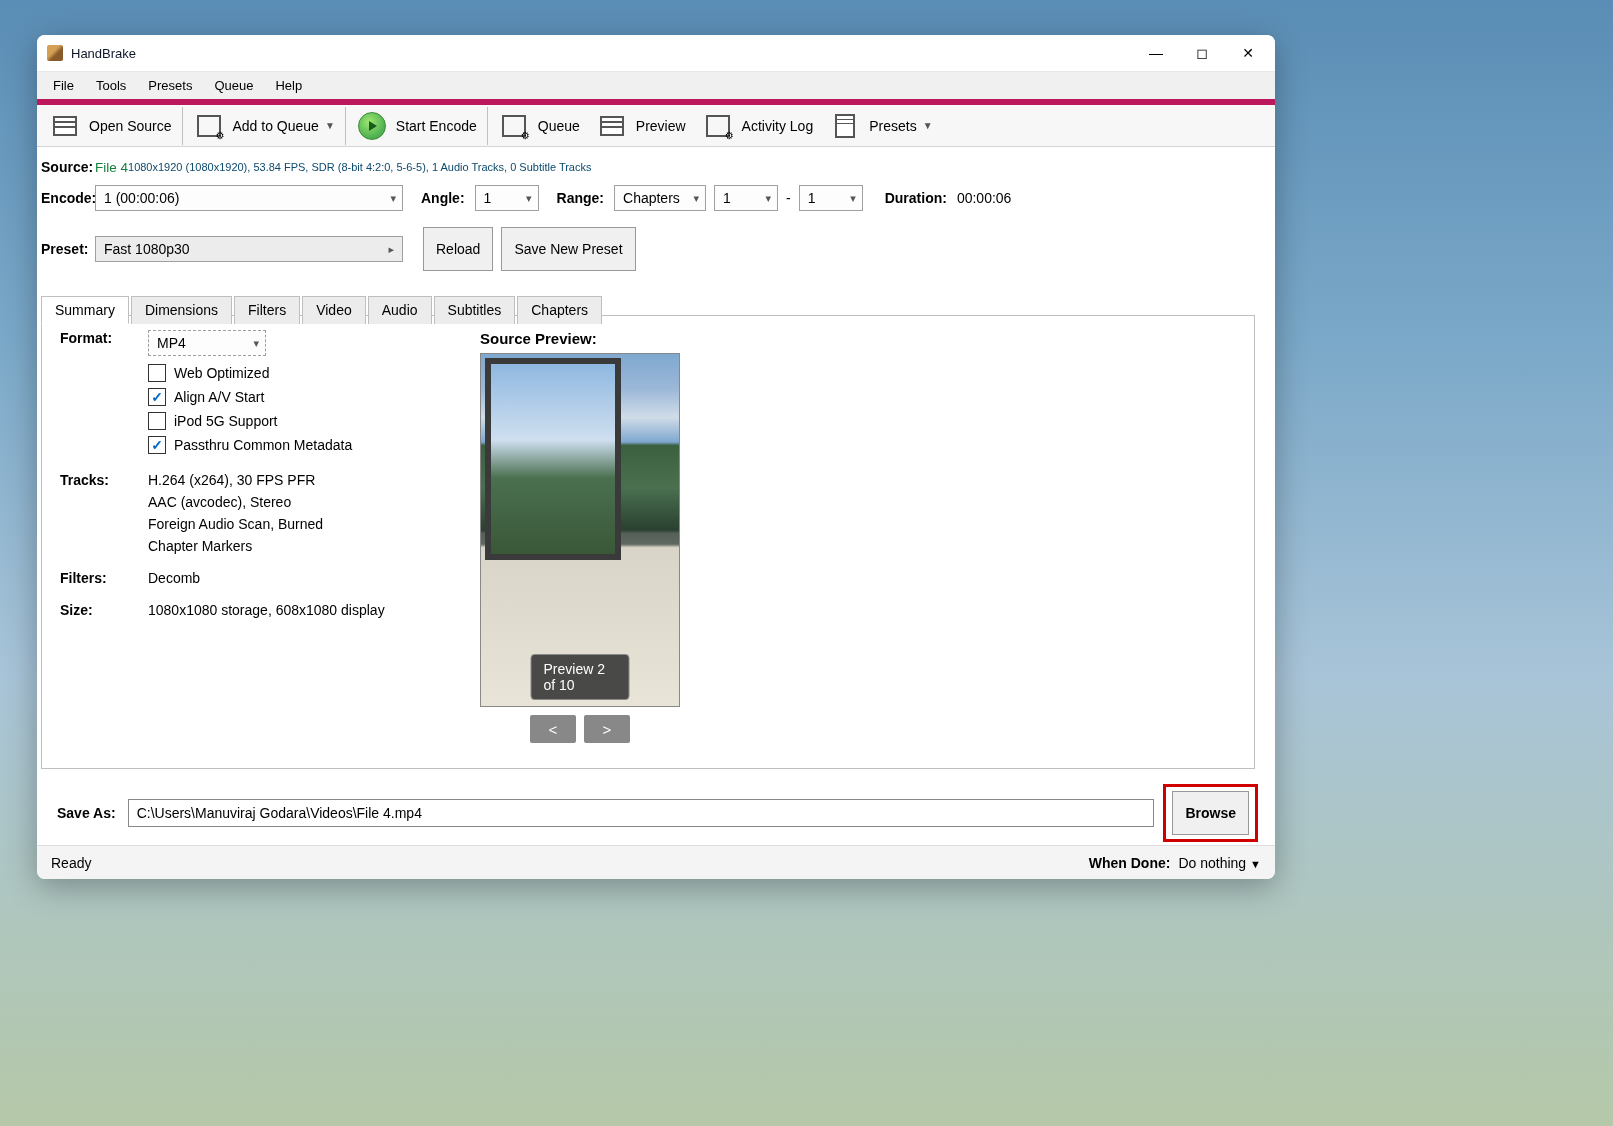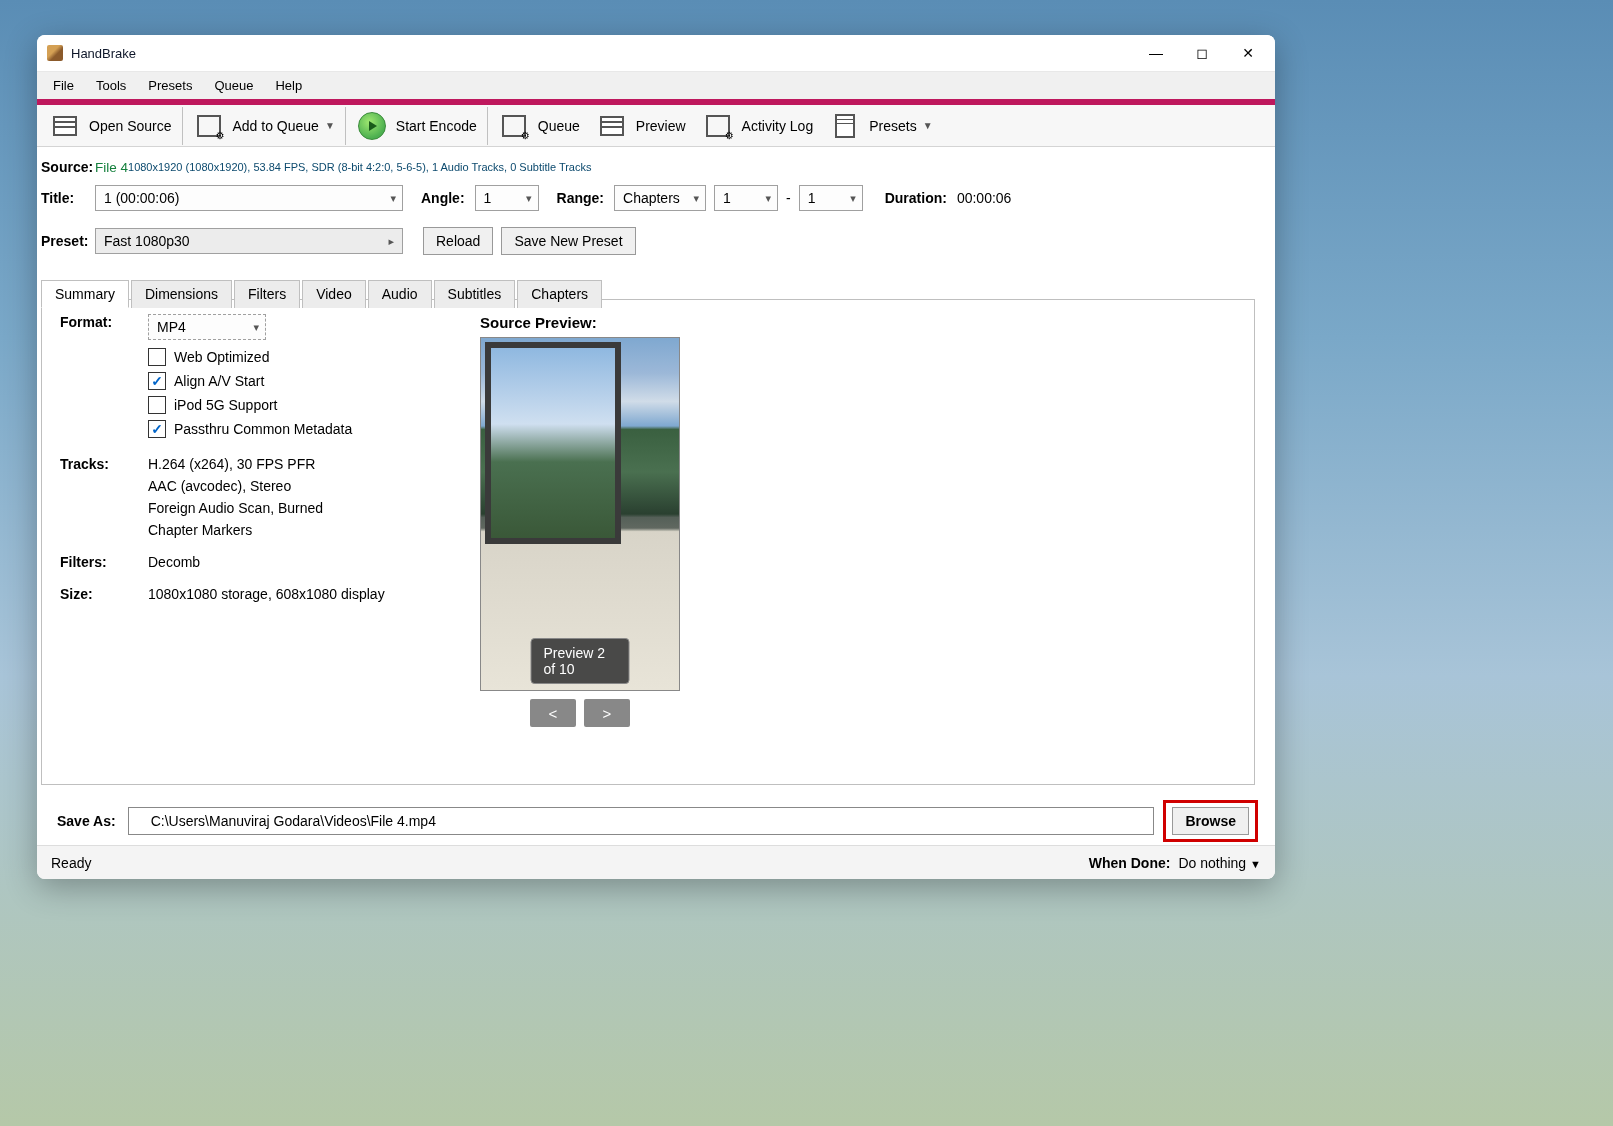--- a/index.html
+++ b/index.html
@@ -96,21 +96,21 @@
     font-size: 14px; position: relative;
   }
   .select-wide::after { content: "▾"; position: absolute; right: 6px; font-size: 11px; color: #555; }
   .select-title { width: 308px; }
   .select-sm { width: 64px; }
   .select-med { width: 92px; }
   .select-preset { width: 308px; background: #ececec; }
   .select-preset::after { content: "▸"; right: 8px; }
   .select-format { width: 118px; border-style: dashed; }
   .btn {
-    height: 28px; padding: 0 12px; border: 1px solid #999; background: #f0f0f0;
+    height: 44px; padding: 0 12px; border: 1px solid #999; background: #f0f0f0;
     font-size: 14px; display: inline-flex; align-items: center; justify-content: center;
   }
   .dash { margin: 0 8px; }
 
   .tabs { display: flex; border-bottom: 1px solid #bfbfbf; margin-top: 6px; }
   .tab {
     padding: 5px 13px; font-size: 14px; background: #ececec;
     border: 1px solid #bfbfbf; border-bottom: none; margin-right: 2px;
     position: relative; top: 9px;
   }
@@ -150,21 +150,21 @@
   .preview-badge {
     position: absolute; bottom: 6px; left: 50%; transform: translateX(-50%);
     background: rgba(60,60,60,0.92); color: #fff; padding: 6px 12px;
     border-radius: 4px; border: 1px solid #888; font-size: 14px;
   }
   .preview-nav { display: flex; justify-content: center; gap: 8px; margin-top: 8px; }
   .nav-btn { width: 46px; height: 28px; background: #888; color: #fff; display: flex; align-items: center; justify-content: center; font-size: 15px; border-radius: 2px; }
 
   .saveas-row { display: flex; align-items: center; gap: 12px; padding: 10px 20px 6px 20px; }
   .saveas-label { font-weight: 600; font-size: 14px; }
-  .saveas-input { flex: 1; height: 28px; border: 1px solid #888; padding: 0 22px; font-size: 14px; background:#fff; }
+  .saveas-input { flex: 1; height: 28px; border: 1px solid #888; padding: 0 8px; font-size: 14px; background:#fff; }
   .browse-wrap { padding: 4px 6px; outline: 3px solid #d00000; }
   .status-bar { height: 34px; background: #f4f4f4; border-top: 1px solid #ddd; display: flex; align-items: center; padding: 0 14px; font-size: 14px; }
   .status-bar .spacer { flex: 1; }
 
   .dd { font-size: 11px; margin-left: 4px; }
 </style>
 </head>
 <body>
 
 <div class="window">
@@ -238,21 +238,21 @@
 
   <div class="content">
 
     <div class="row">
       <span class="row-label">Source:</span>
       <span class="file-label">File 4</span>
       <span class="source-meta">1080x1920 (1080x1920), 53.84 FPS, SDR (8-bit 4:2:0, 5-6-5), 1 Audio Tracks, 0 Subtitle Tracks</span>
     </div>
 
     <div class="row">
-      <span class="row-label">Title:</span>
+      <span class="row-label">Encode:</span>
       <div class="select-wide select-title">1  (00:00:06)</div>
       <span style="font-weight:600; margin:0 10px 0 18px">Angle:</span>
       <div class="select-wide select-sm">1</div>
       <span style="font-weight:600; margin:0 10px 0 18px">Range:</span>
       <div class="select-wide select-med">Chapters</div>
       <div style="width:8px"></div>
       <div class="select-wide select-sm">1</div>
       <span class="dash">-</span>
       <div class="select-wide select-sm">1</div>
       <span style="font-weight:600; margin:0 10px 0 22px">Duration:</span>

